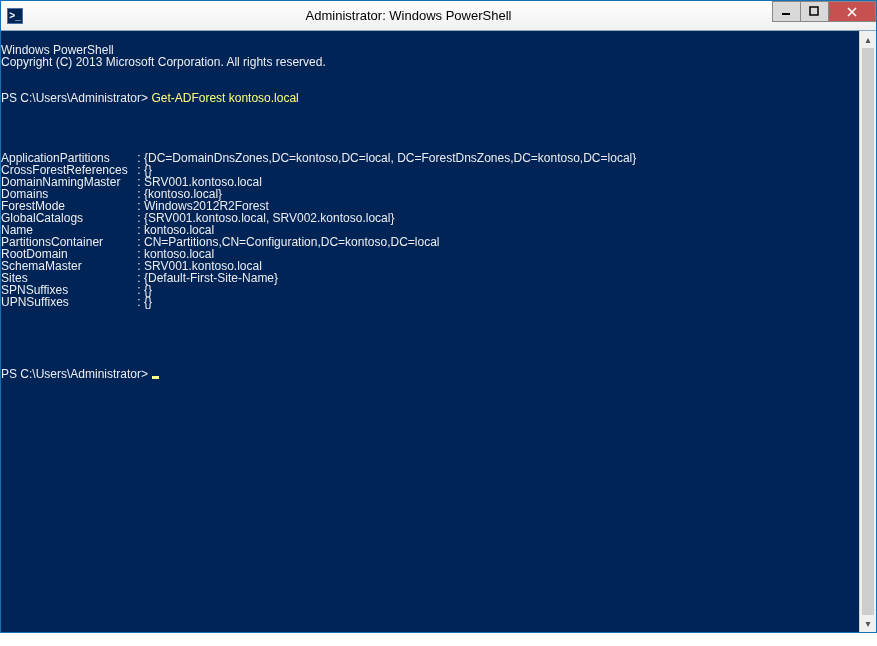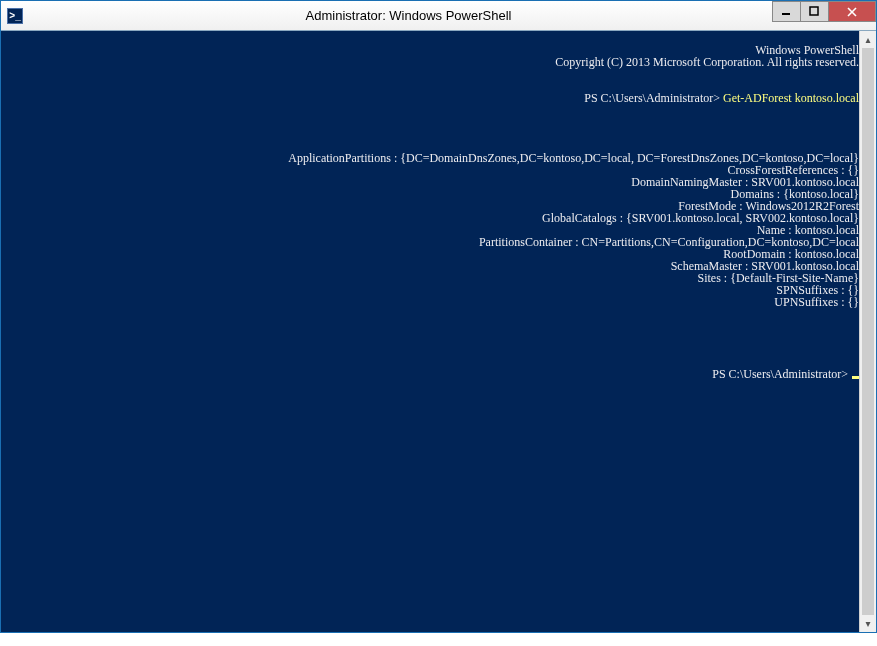--- a/index.html
+++ b/index.html
@@ -66,28 +66,27 @@
   .win-btn svg { display:block; }
 
   .term-area {
     flex: 1;
     display: flex;
     background: #012456;
     overflow: hidden;
   }
   .term {
     flex: 1;
-    font-family: Liberation Serif, serif;
+    font-family: Liberation Sans, sans-serif;
     font-size: 12px;
     line-height: 12px;
     color: #eeedf0;
     padding: 1px 0 0 0;
     white-space: pre;
     overflow: hidden;
-    text-align: right;
   }
   .cmd { color: #ffff80; }
   .blank { height: 12px; }
   .prompt-line { display: inline; }
   .cursor {
     display: inline-block;
     width: 7px; height: 3px;
     background: #ffff80;
     vertical-align: -1px;
     margin-left: 1px;

